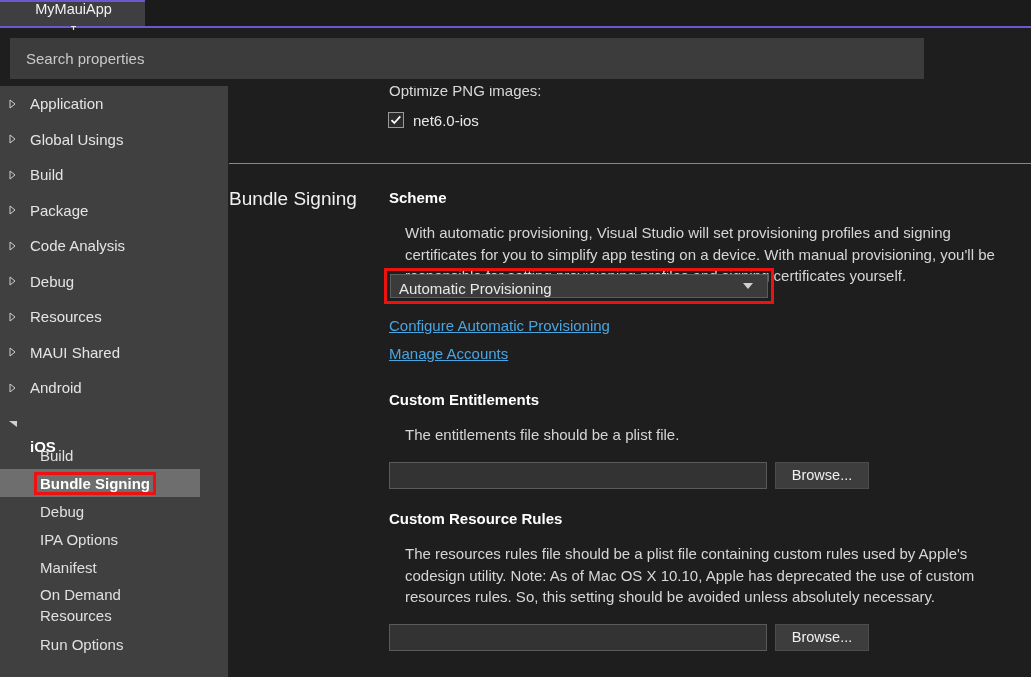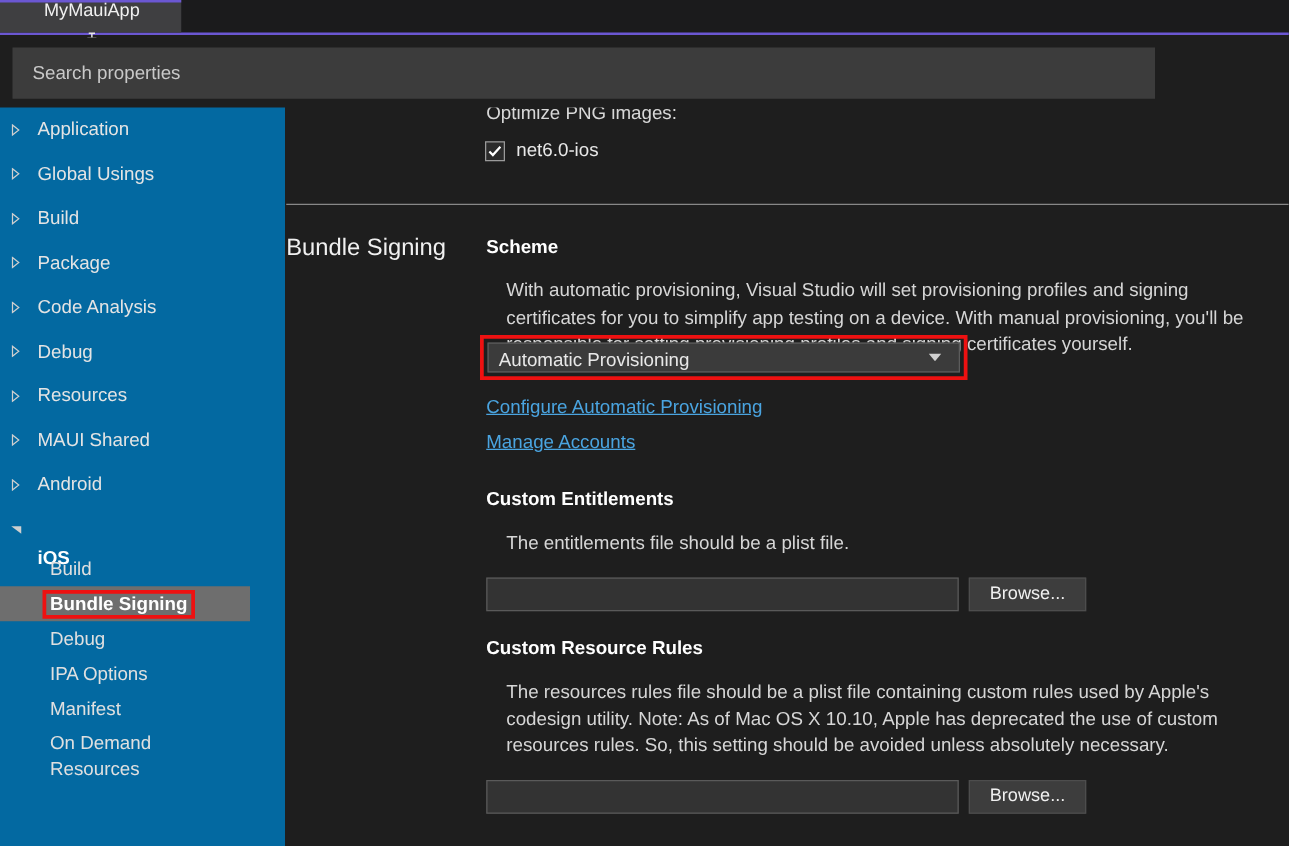--- a/index.html
+++ b/index.html
@@ -70,21 +70,21 @@
     padding: 12px 16px;
   }
   #search-input::placeholder { color: #c9c9c9; opacity: 1; }
 
   
   #sidebar {
     position: absolute;
     left: 0; top: 86px;
     width: 228px;
     height: 591px;
-    background: #0369a1;
+    background: #404040;
     overflow: hidden;
   }
   .nav-row {
     position: relative;
     display: flex;
     align-items: flex-start;
     color: #e4e4e4;
     font-size: 15px;
     cursor: default;
     padding: 0 0 0 8px;
@@ -148,21 +148,21 @@
     position: absolute;
     left: 161px; top: -4px;
     color: #d8d8d8;
     font-size: 15px;
     white-space: nowrap;
   }
   #tfm-check-row {
     position: absolute;
     left: 160px; top: 26px;
     display: flex;
-    align-items: flex-end;
+    align-items: flex-start;
     gap: 9px;
   }
   .checkbox {
     width: 16px; height: 16px;
     background: #2b2b2b;
     border: 1px solid #9a9a9a;
     display: flex;
     align-items: center;
     justify-content: center;
     flex: 0 0 16px;
@@ -411,20 +411,23 @@
   </div>
 
   <div class="nav-child">
     <span class="child-text">Manifest</span>
   </div>
 
   <div class="nav-child two-line">
     <span class="child-text wrap">On Demand Resources</span>
   </div>
 
+  <div class="nav-child">
+    <span class="child-text">Run Options</span>
+  </div>
 
 </div>
 
 <div id="content">
 
   <div id="clipped-label">Optimize PNG images:</div>
 
   <div id="tfm-check-row">
     <span class="checkbox">
       <svg width="12" height="12" viewBox="0 0 12 12" fill="none" stroke="#ffffff" stroke-width="1.8">

